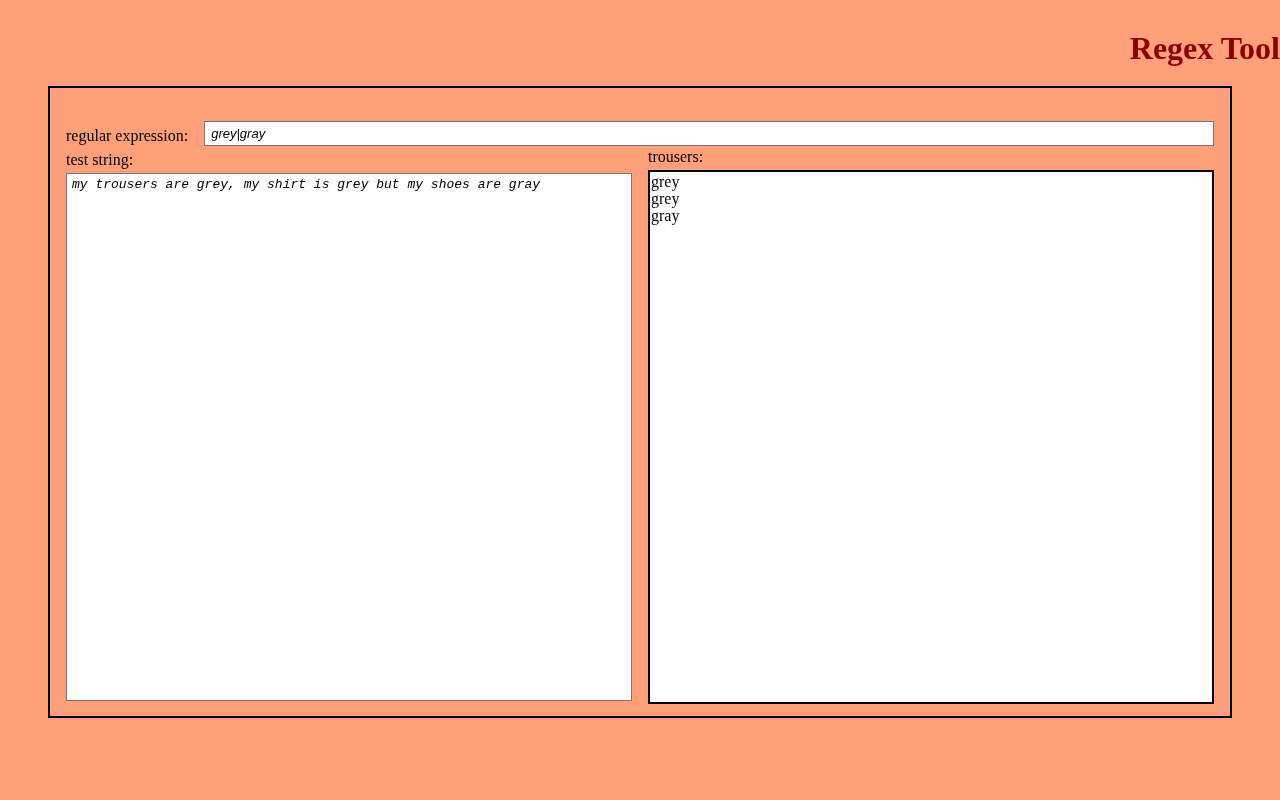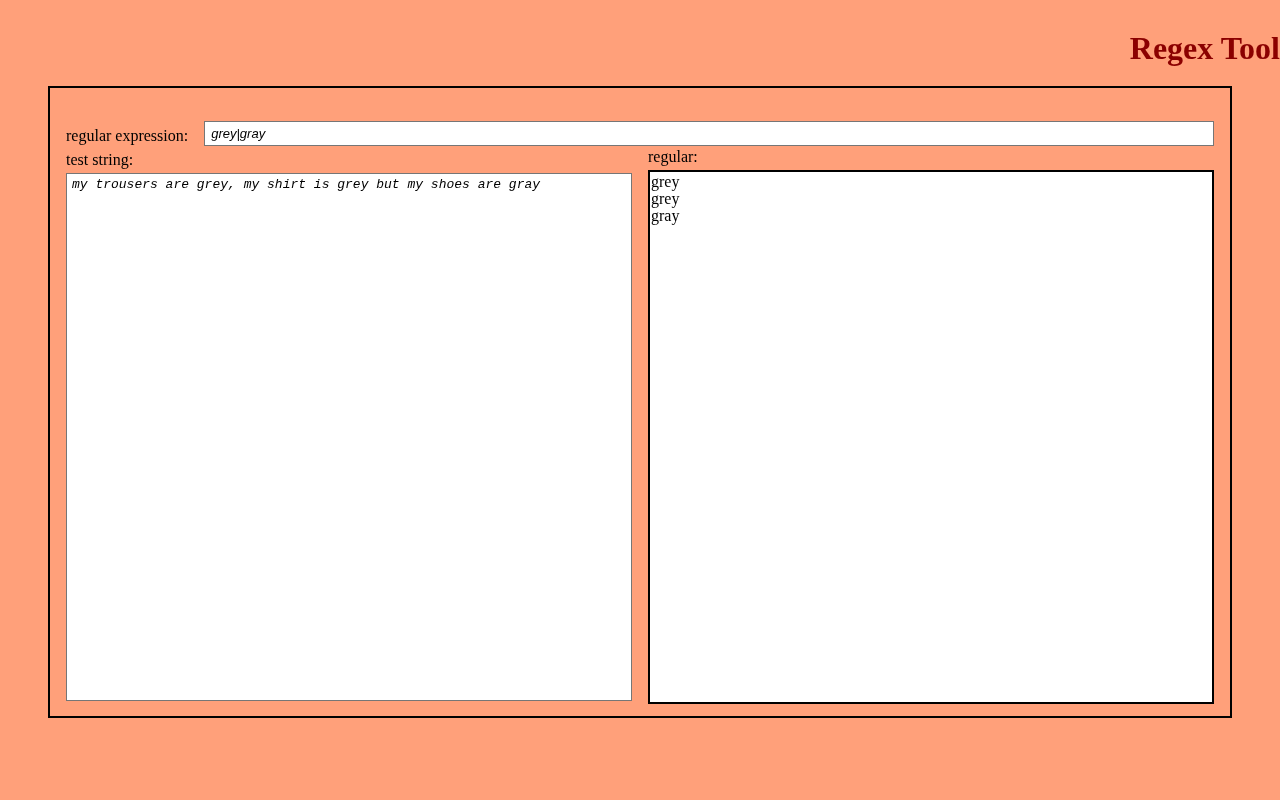--- a/index.html
+++ b/index.html
@@ -104,21 +104,21 @@
   </div>
 
   <div class="columns">
 
     <div class="col">
       <div class="label">test string:</div>
       <textarea class="test-string" style="">my trousers are grey, my shirt is grey but my shoes are gray</textarea>
     </div>
 
     <div class="col">
-      <div class="label">regular:</div>
+      <div class="label">trousers:</div>
       <div class="matches-box">
           <div>grey</div>
           <div>grey</div>
           <div>gray</div>
         </div>
     </div>
 
   </div>
 
 </div>

